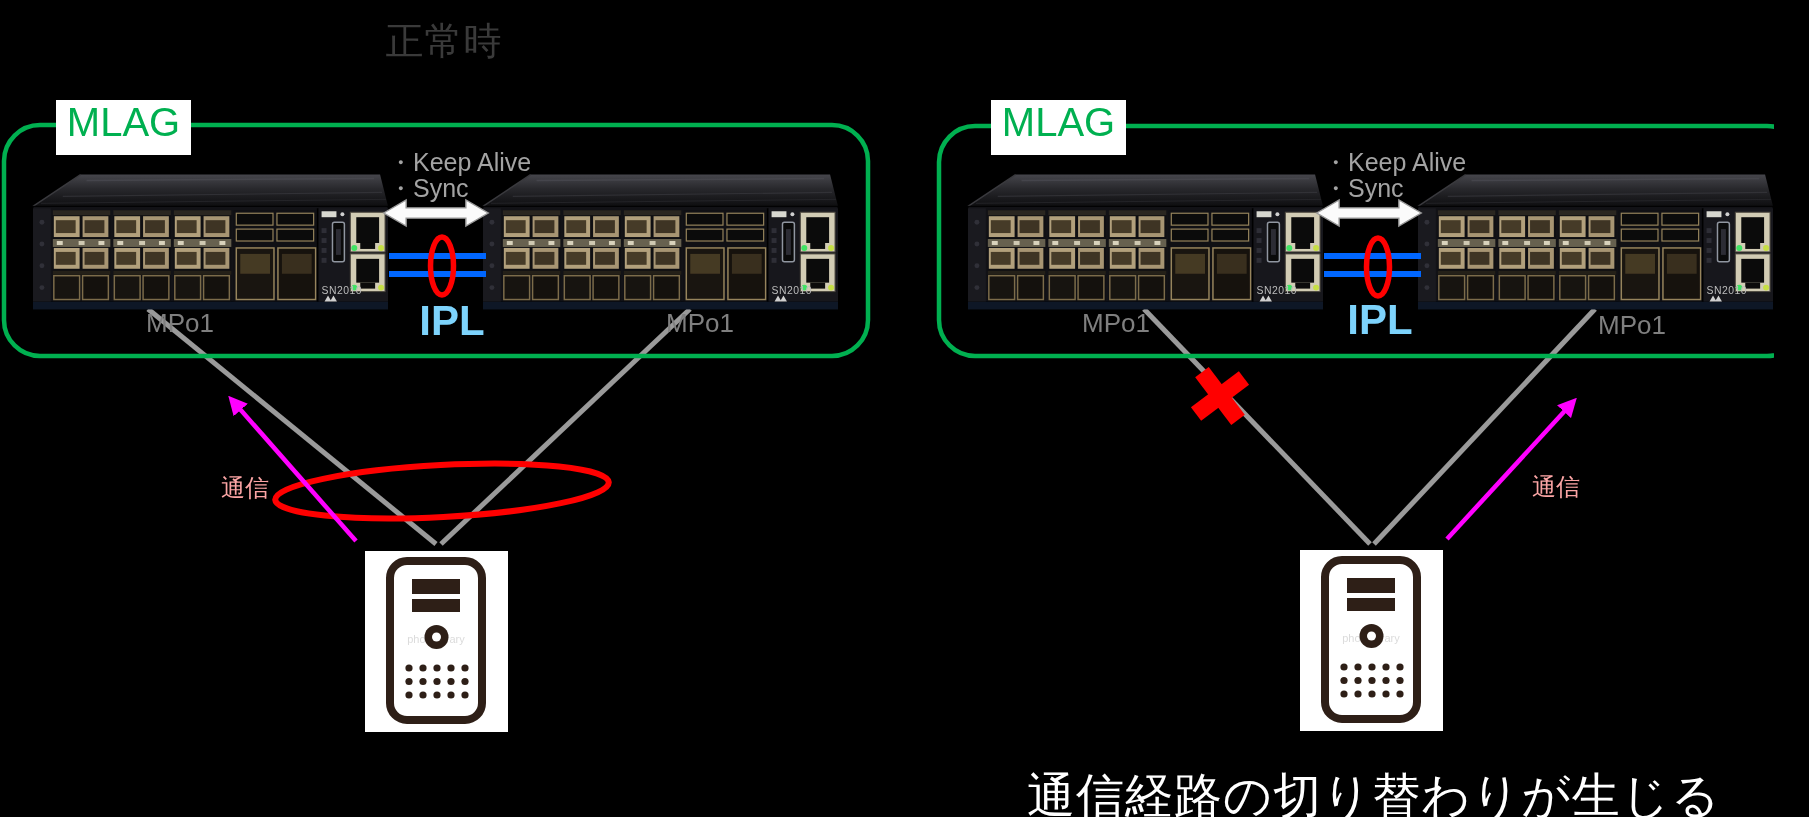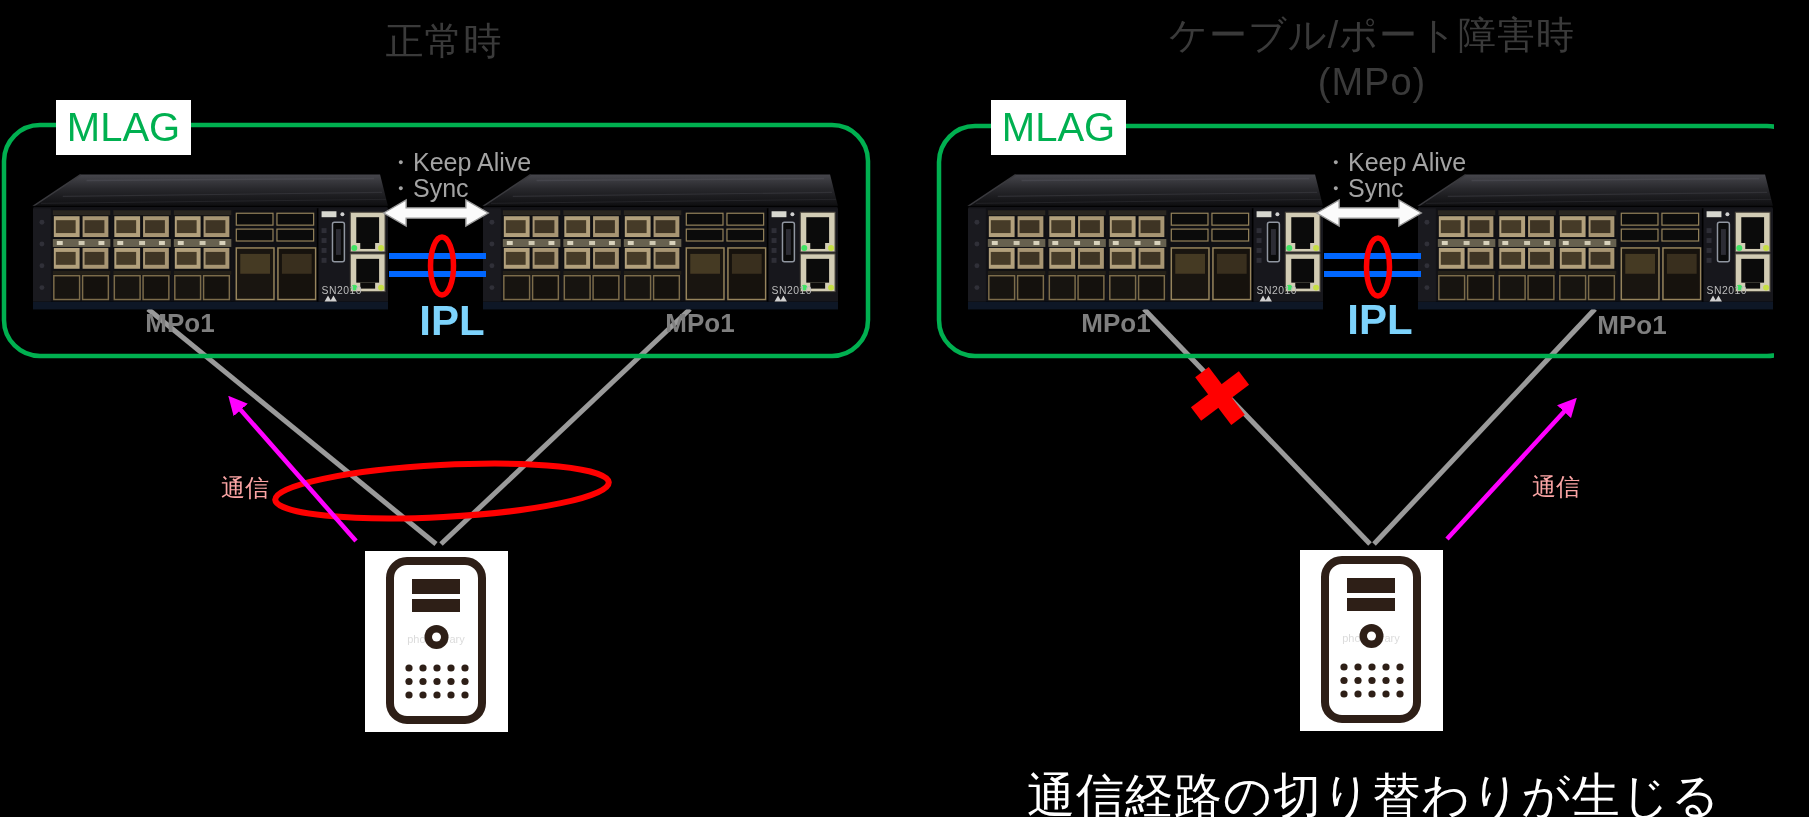--- a/index.html
+++ b/index.html
@@ -4,25 +4,25 @@
 <style>
   html,body{margin:0;padding:0;background:#000;}
   .canvas{position:relative;width:1774px;height:817px;background:#000;overflow:hidden;
           font-family:"Liberation Sans","DejaVu Sans",sans-serif;}
   .gfx{position:absolute;left:0;top:0;z-index:1;}
   .label{position:absolute;z-index:3;white-space:nowrap;}
   .ctr{transform:translateX(-50%);}
   .title{font-size:38px;color:#3A3A3A;letter-spacing:1px;}
   .title2{font-size:38px;color:#3A3A3A;text-align:center;line-height:47px;letter-spacing:1px;}
   .mlag-box{position:absolute;z-index:3;width:135px;height:55px;background:#ffffff;
-            display:flex;align-items:center;justify-content:center;
+            display:flex;align-items:flex-start;justify-content:center;
             color:#00B050;font-size:40px;letter-spacing:0px;}
   .ka{font-size:25px;color:#a3a3a3;}
   .ipl{font-size:42px;font-weight:bold;color:#7dd3fc;}
-  .mpo{font-size:26px;color:#7F7F7F;font-weight:bold;}
+  .mpo{font-size:26px;color:#7F7F7F;}
   .comm{font-size:24px;color:#fca5a5;}
   .note{font-size:48px;color:#ffffff;letter-spacing:1px;}
 </style>
 </head>
 <body>
 
 <div class="canvas">
 
   <svg class="gfx" width="1809" height="817" viewBox="0 0 1809 817">
     <defs>
@@ -179,24 +179,20 @@
 
     <line x1="356" y1="541" x2="232" y2="400" stroke="#FF00FF" stroke-width="4.5" marker-end="url(#mhead)"></line>
     <line x1="1447" y1="539" x2="1573" y2="402" stroke="#FF00FF" stroke-width="4.5" marker-end="url(#mhead)"></line>
 
     <use href="#server" x="365" y="551" width="143" height="181"></use>
     <use href="#server" x="1300" y="550" width="143" height="181"></use>
   </svg>
 
   <div class="label title ctr" style="left:444px;top:16px;">正常時</div>
 
-  <div class="label title2 ctr" style="left:1372px;top:12px;">
-    <div>ケーブル/ポート障害時</div>
-    <div>(MPo)</div>
-  </div>
 
   <div class="mlag-box" style="left:56px;top:100px;">
     <span>MLAG</span>
   </div>
   <div class="mlag-box" style="left:991px;top:100px;">
     <span>MLAG</span>
   </div>
 
   <div class="label ka" style="left:388px;top:146px;">・Keep Alive</div>
   <div class="label ka" style="left:388px;top:172px;">・Sync</div>

